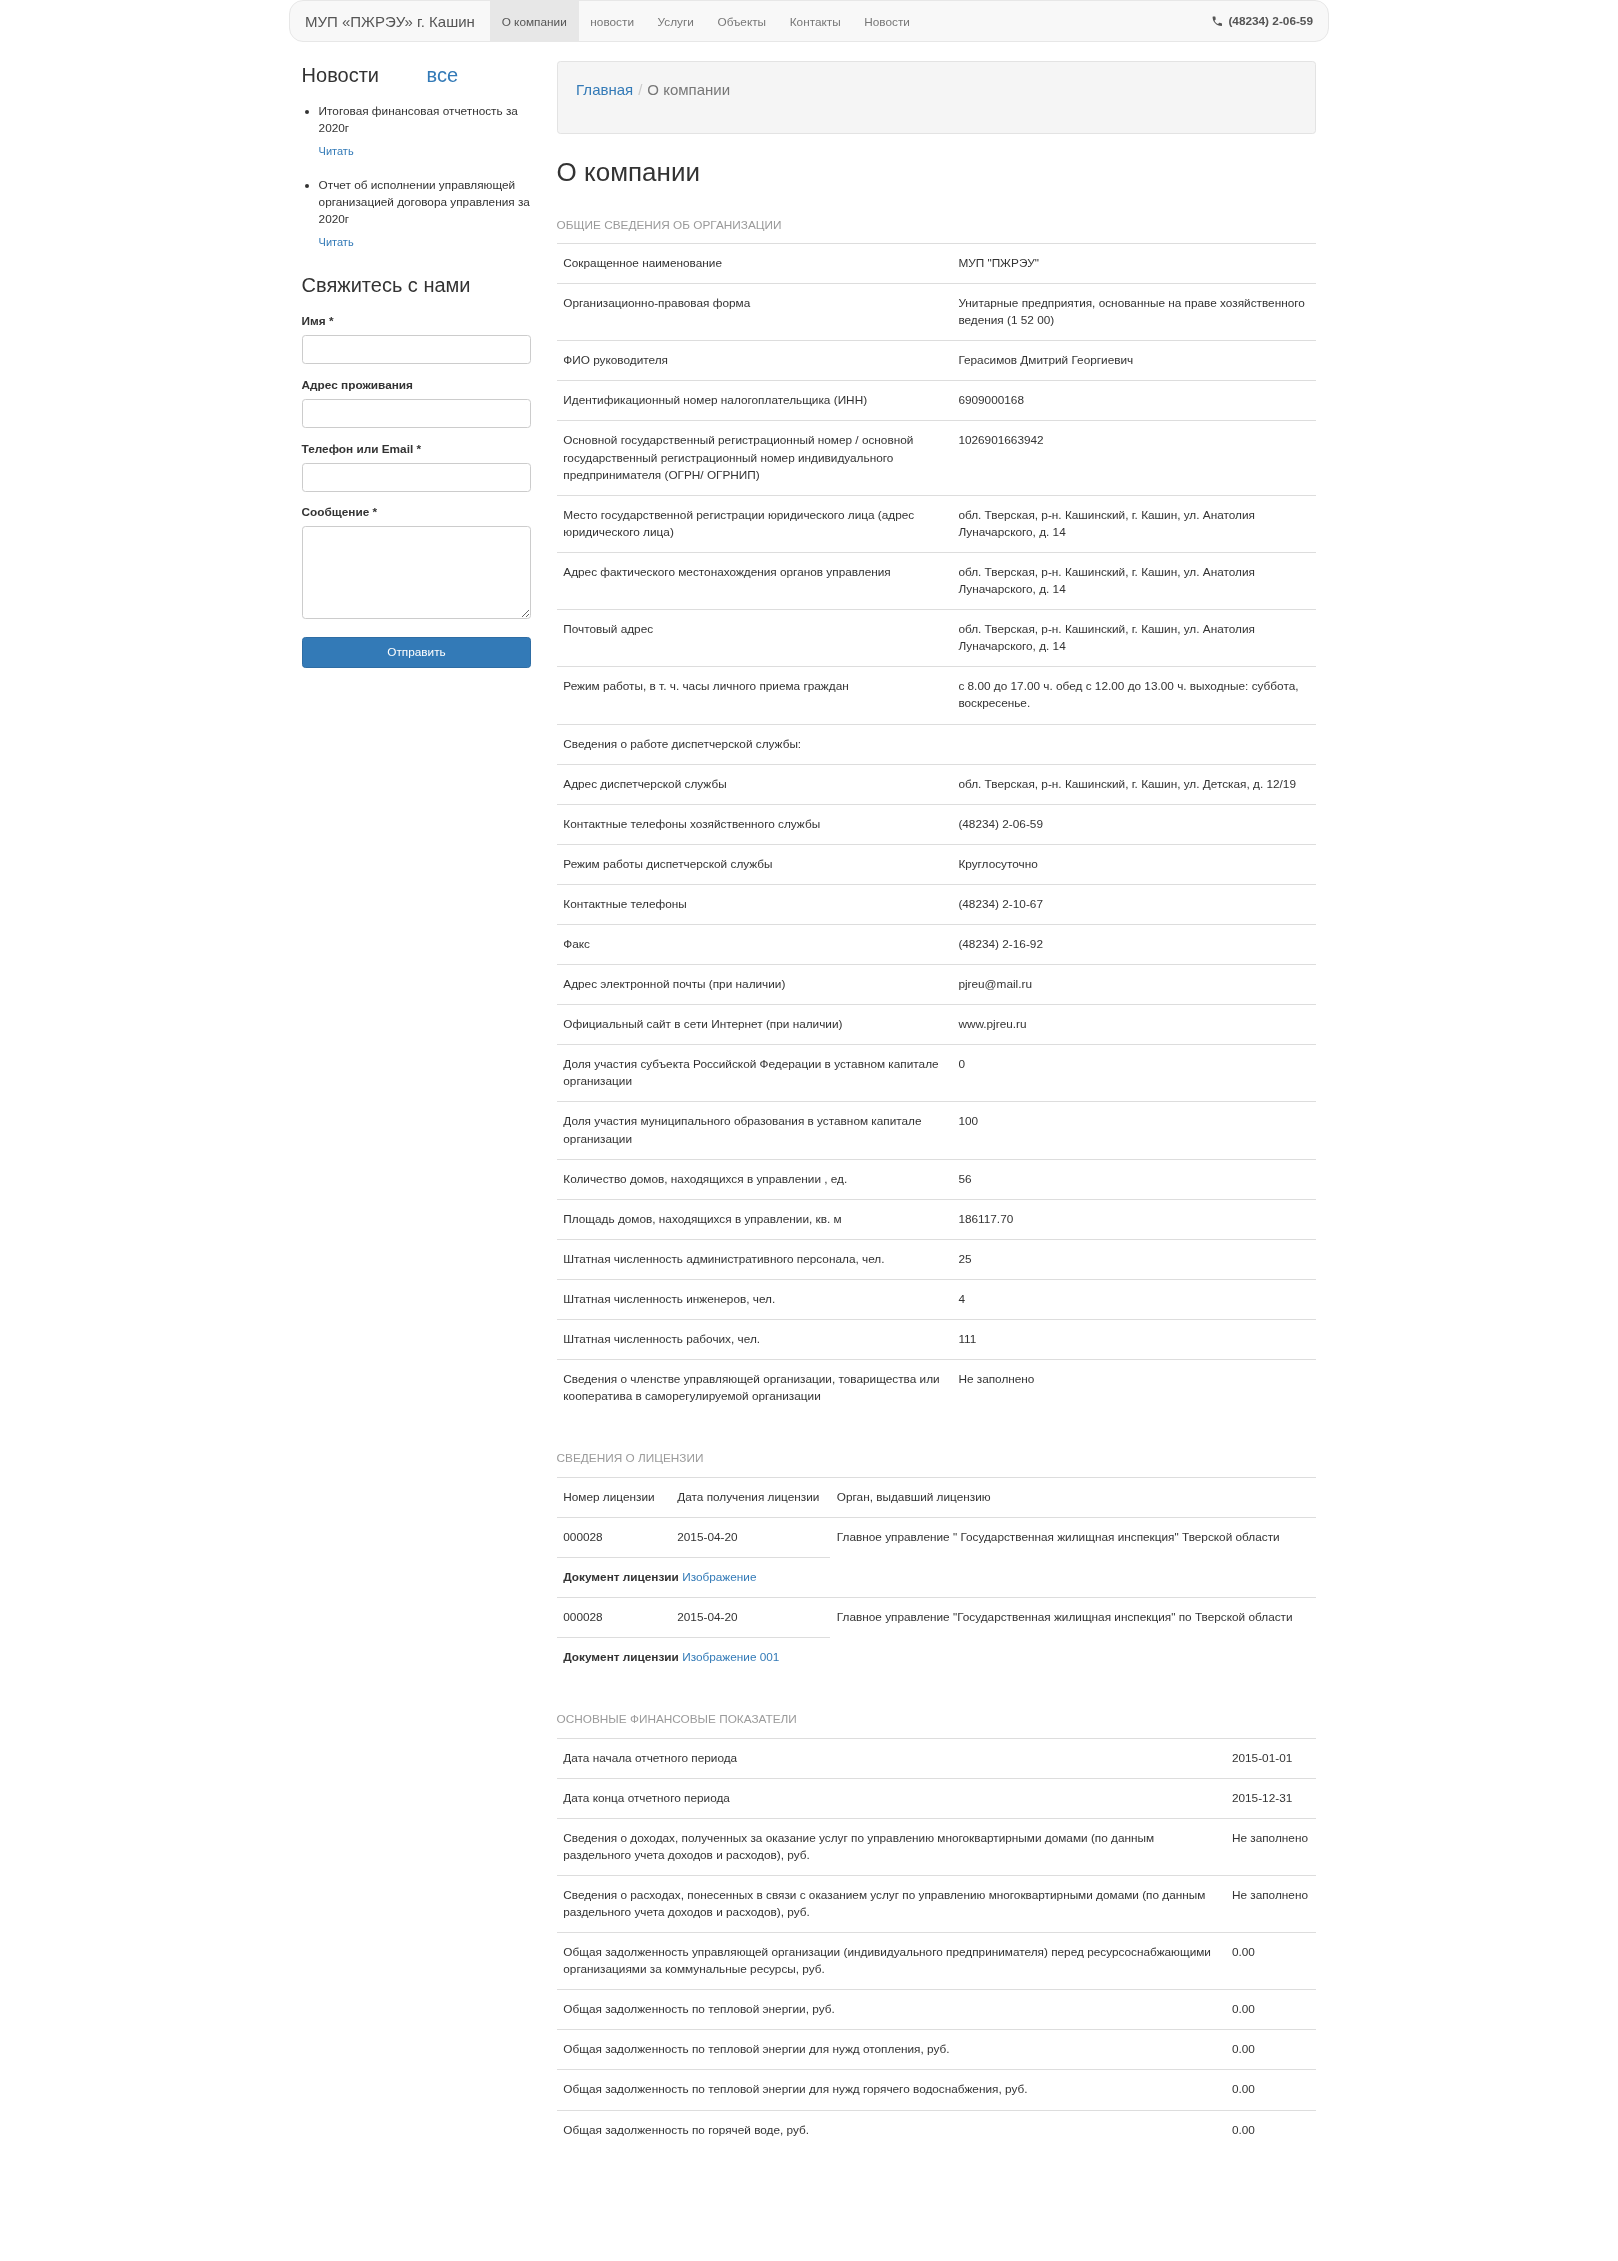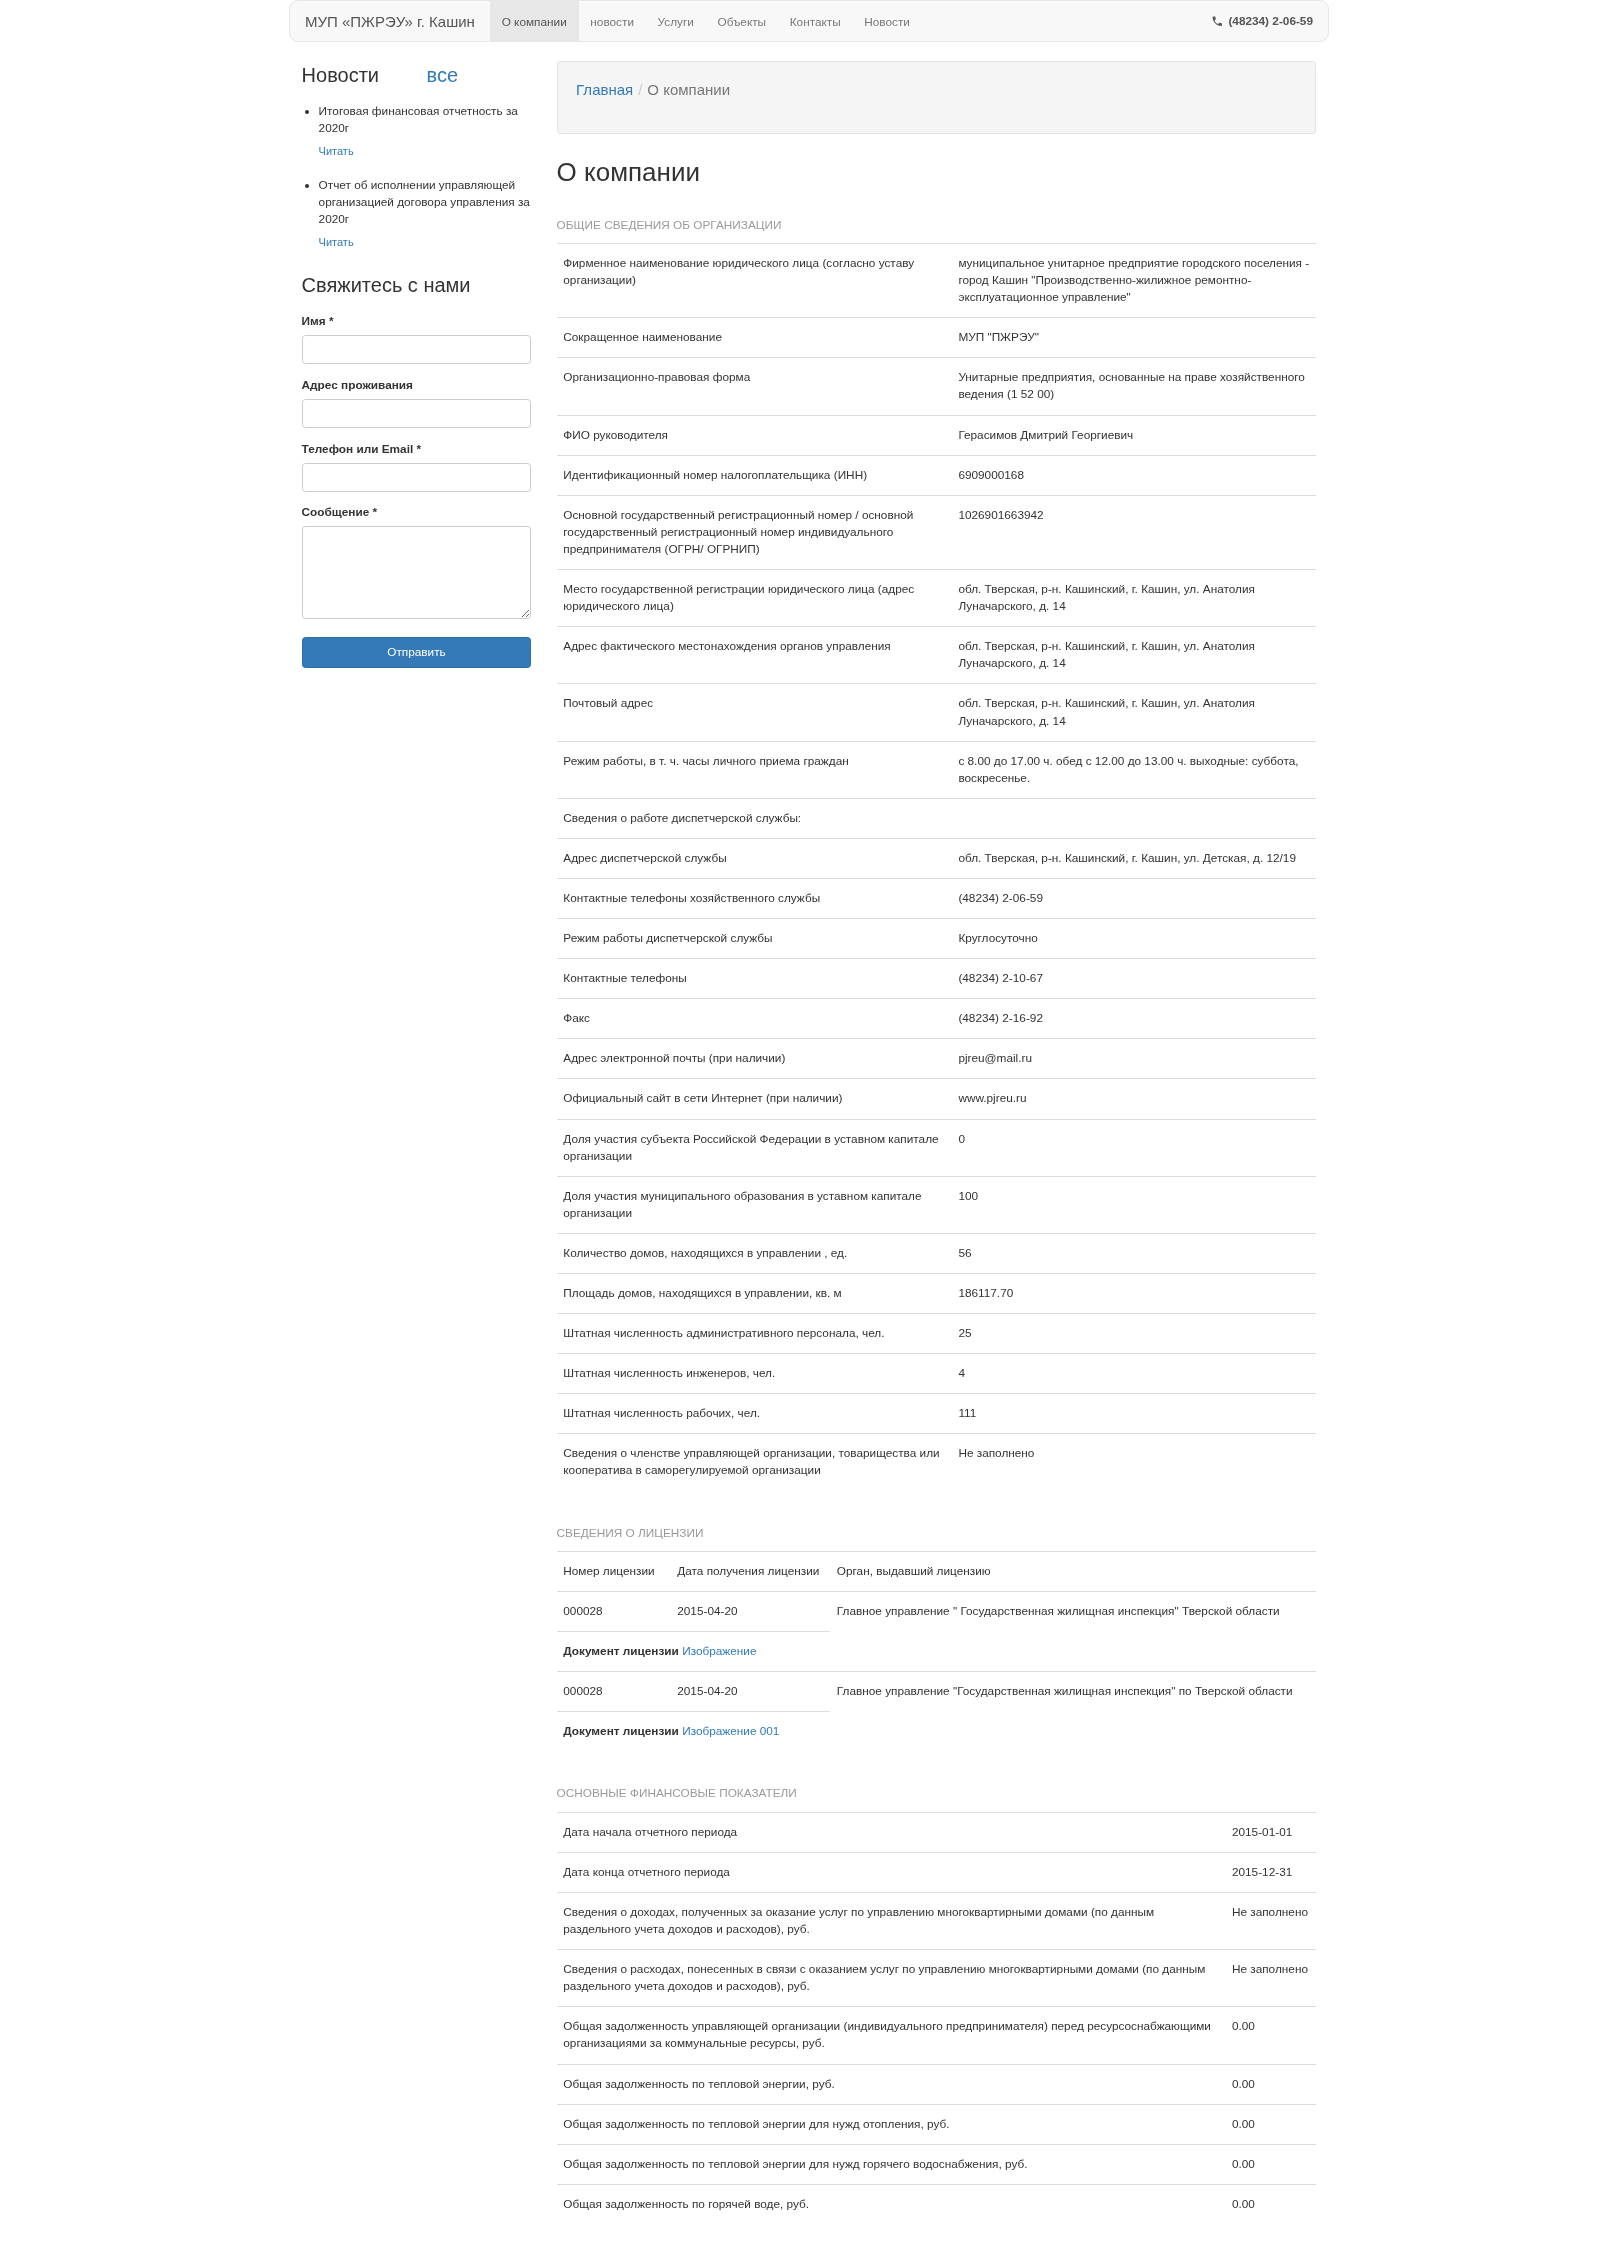--- a/index.html
+++ b/index.html
@@ -10,21 +10,21 @@
     line-height: 1.45;
     color: #333;
   }
   a { text-decoration: none; }
   .container { width: 1040px; margin: 0 auto; }
 
   
   .navbar {
     background: #f8f8f8;
     border: 0.8px solid #e7e7e7;
-    border-radius: 9px;
+    border-radius: 14px;
     height: 42px;
     display: flex;
     align-items: stretch;
   }
   .brand {
     font-size: 15px;
     color: #555;
     padding: 11.8px 15px 0 15px;
     line-height: 17.7px;
     white-space: nowrap;
@@ -196,24 +196,20 @@
       <h1 class="page-title">О компании</h1>
 
       <h3 class="section-title first">ОБЩИЕ СВЕДЕНИЯ ОБ ОРГАНИЗАЦИИ</h3>
       <table class="tbl">
         <colgroup>
             <col class="col-label">
             <col class="col-value">
           </colgroup>
         <tbody>
             <tr>
-              <td>Фирменное наименование юридического лица (согласно уставу организации)</td>
-              <td>муниципальное унитарное предприятие городского поселения - город Кашин "Производственно-жилижное ремонтно-эксплуатационное управление"</td>
-            </tr>
-            <tr>
               <td>Сокращенное наименование</td>
               <td>МУП "ПЖРЭУ"</td>
             </tr>
             <tr>
               <td>Организационно-правовая форма</td>
               <td>Унитарные предприятия, основанные на праве хозяйственного ведения (1 52 00)</td>
             </tr>
             <tr>
               <td>ФИО руководителя</td>
               <td>Герасимов Дмитрий Георгиевич</td>

